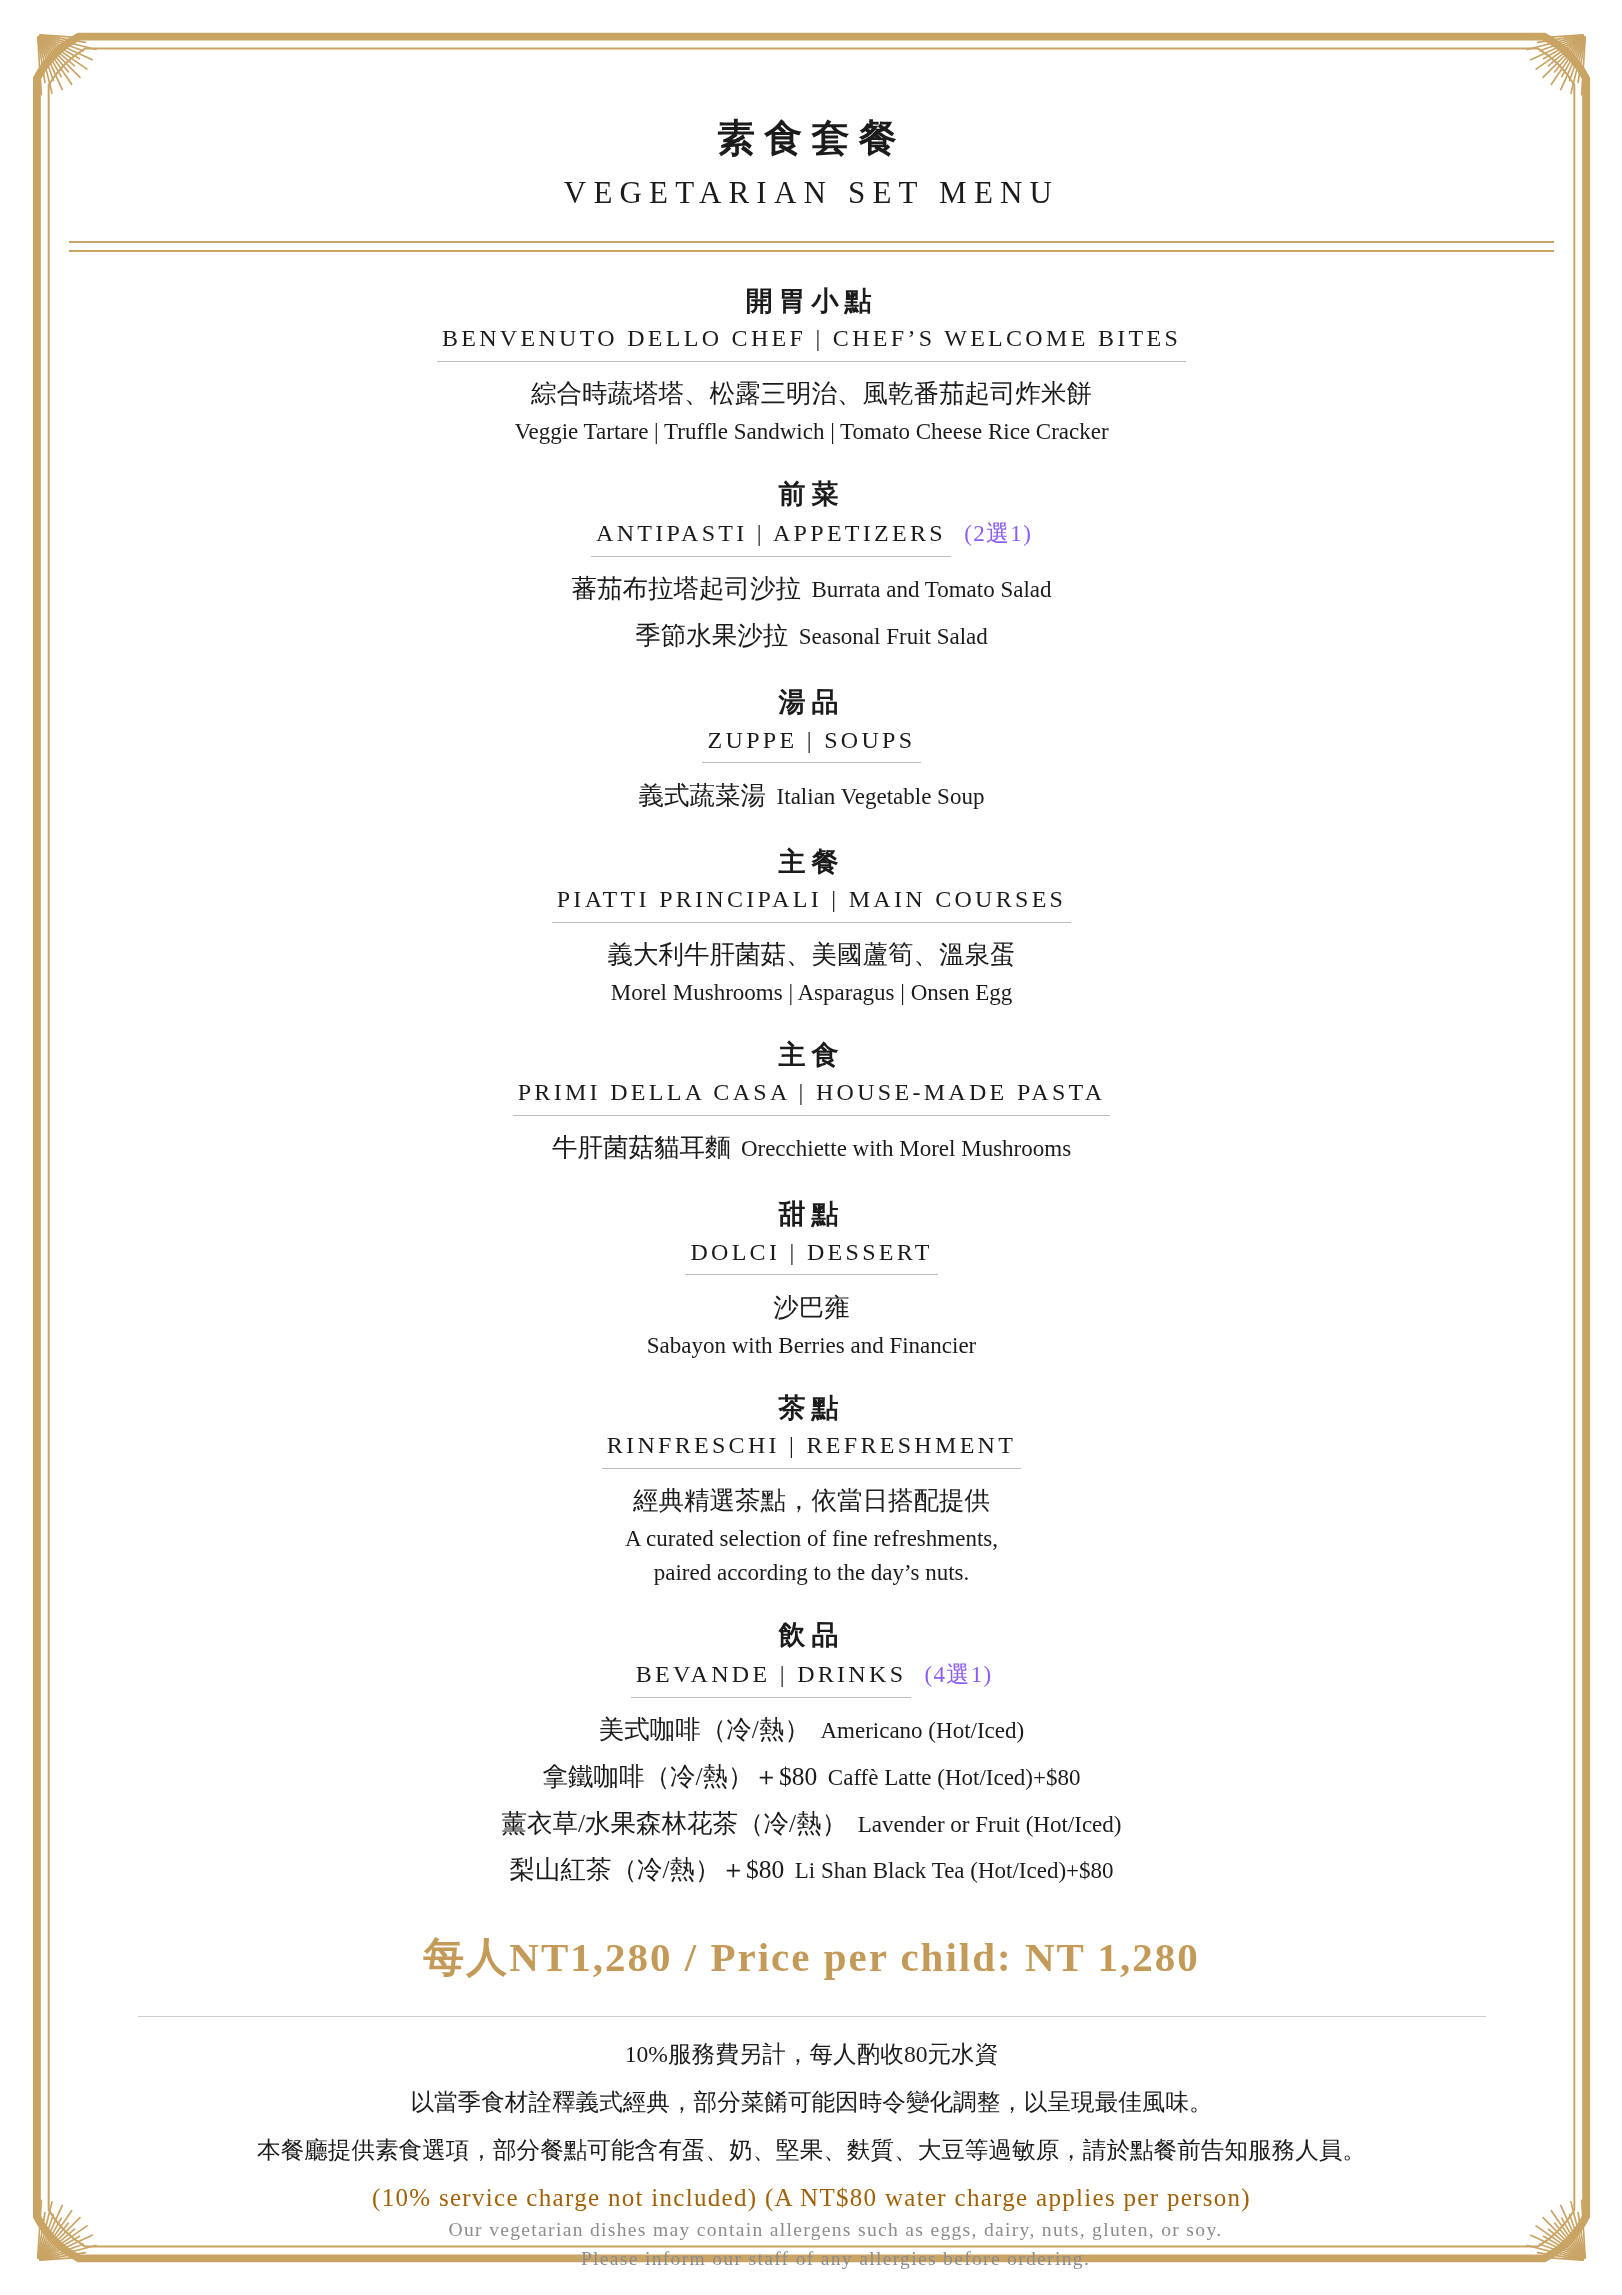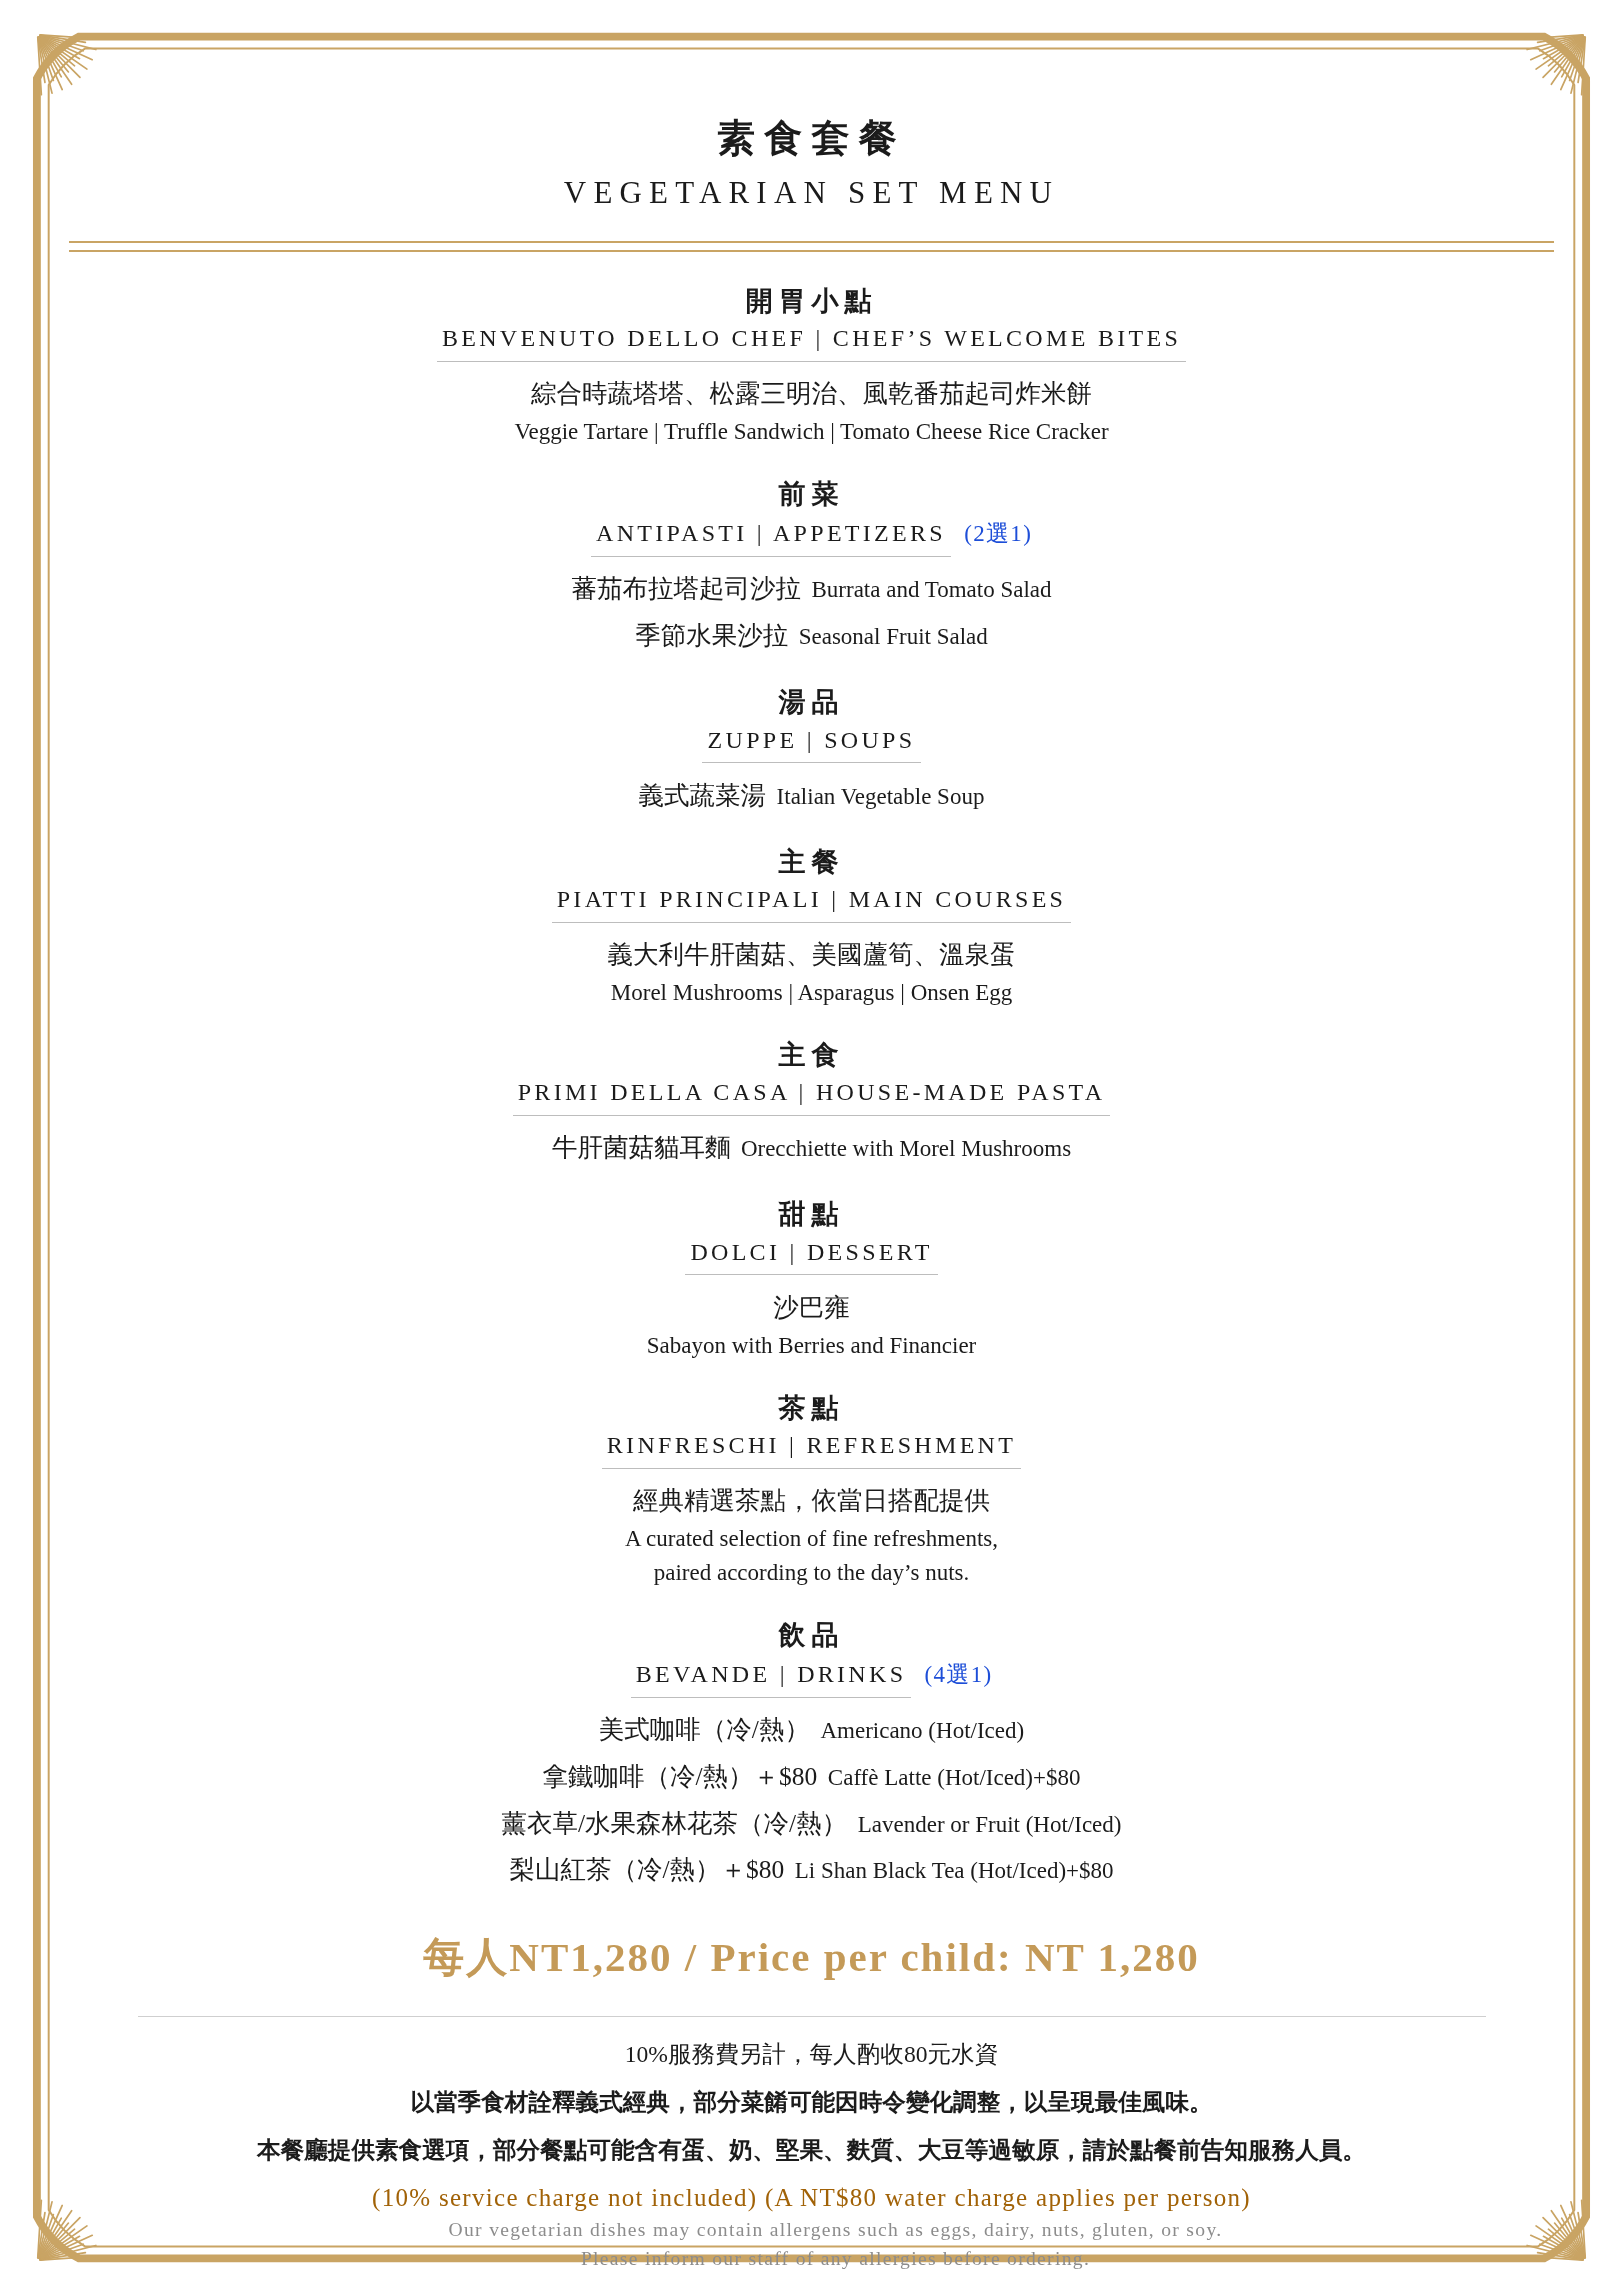--- a/index.html
+++ b/index.html
@@ -18,34 +18,34 @@
   .title-zh{padding-top:113px;font-size:38px;letter-spacing:9.2px;font-weight:600;}
   .title-en{margin-top:10.5px;font-size:31px;letter-spacing:7.2px;}
   .rule-double{width:1485px;height:7.2px;margin:30px auto 0;
     border-top:2px solid #C9A464;border-bottom:2px solid #C9A464;}
 
   .section{margin-top:31px;}
   .sec-zh{font-size:27px;letter-spacing:5.9px;font-weight:600;}
   .sec-en-row{margin-top:6.5px;}
   .sec-en{display:inline-block;font-size:24px;letter-spacing:3.3px;
     padding:0 5.2px 8.5px;border-bottom:1.3px solid #BDBDBD;}
-  .sec-note{display:inline-block;font-size:23px;letter-spacing:1.3px;color:#1d4ed8;margin-left:10.5px;}
+  .sec-note{display:inline-block;font-size:23px;letter-spacing:1.3px;color:#8b5cf6;margin-left:10.5px;}
 
   .items{margin-top:14.4px;}
   .item{margin-top:11.8px;font-size:25.5px;}
   .item .zh{font-size:25.5px;}
   .item .en{font-size:23px;}
   .item .en-inline{margin-left:10.5px;}
   .item-en-line{margin-top:7.9px;font-size:23px;}
 
   .price{margin-top:43px;font-size:41px;letter-spacing:2px;color:#C49A58;font-weight:600;}
 
   .footer-rule{width:1348px;height:0;border-top:1.3px solid #CFCFCF;margin:31px auto 0;}
   .footer-zh1{margin-top:21px;font-size:23.6px;}
-  .footer-zh{margin-top:15.7px;font-size:23.6px;font-weight:bold;}
+  .footer-zh{margin-top:15.7px;font-size:23.6px;}
   .footer-en-big{margin-top:18.3px;font-size:25px;letter-spacing:1.3px;color:#a16207;}
   .footer-en-small{margin-top:7px;font-size:19.6px;letter-spacing:1.3px;color:#8C8C8C;padding-left:48px;}
 </style>
 </head>
 <body>
 
 <div class="page">
 
   <svg class="frame-svg" viewBox="0 0 2480 3508">
     <defs>

